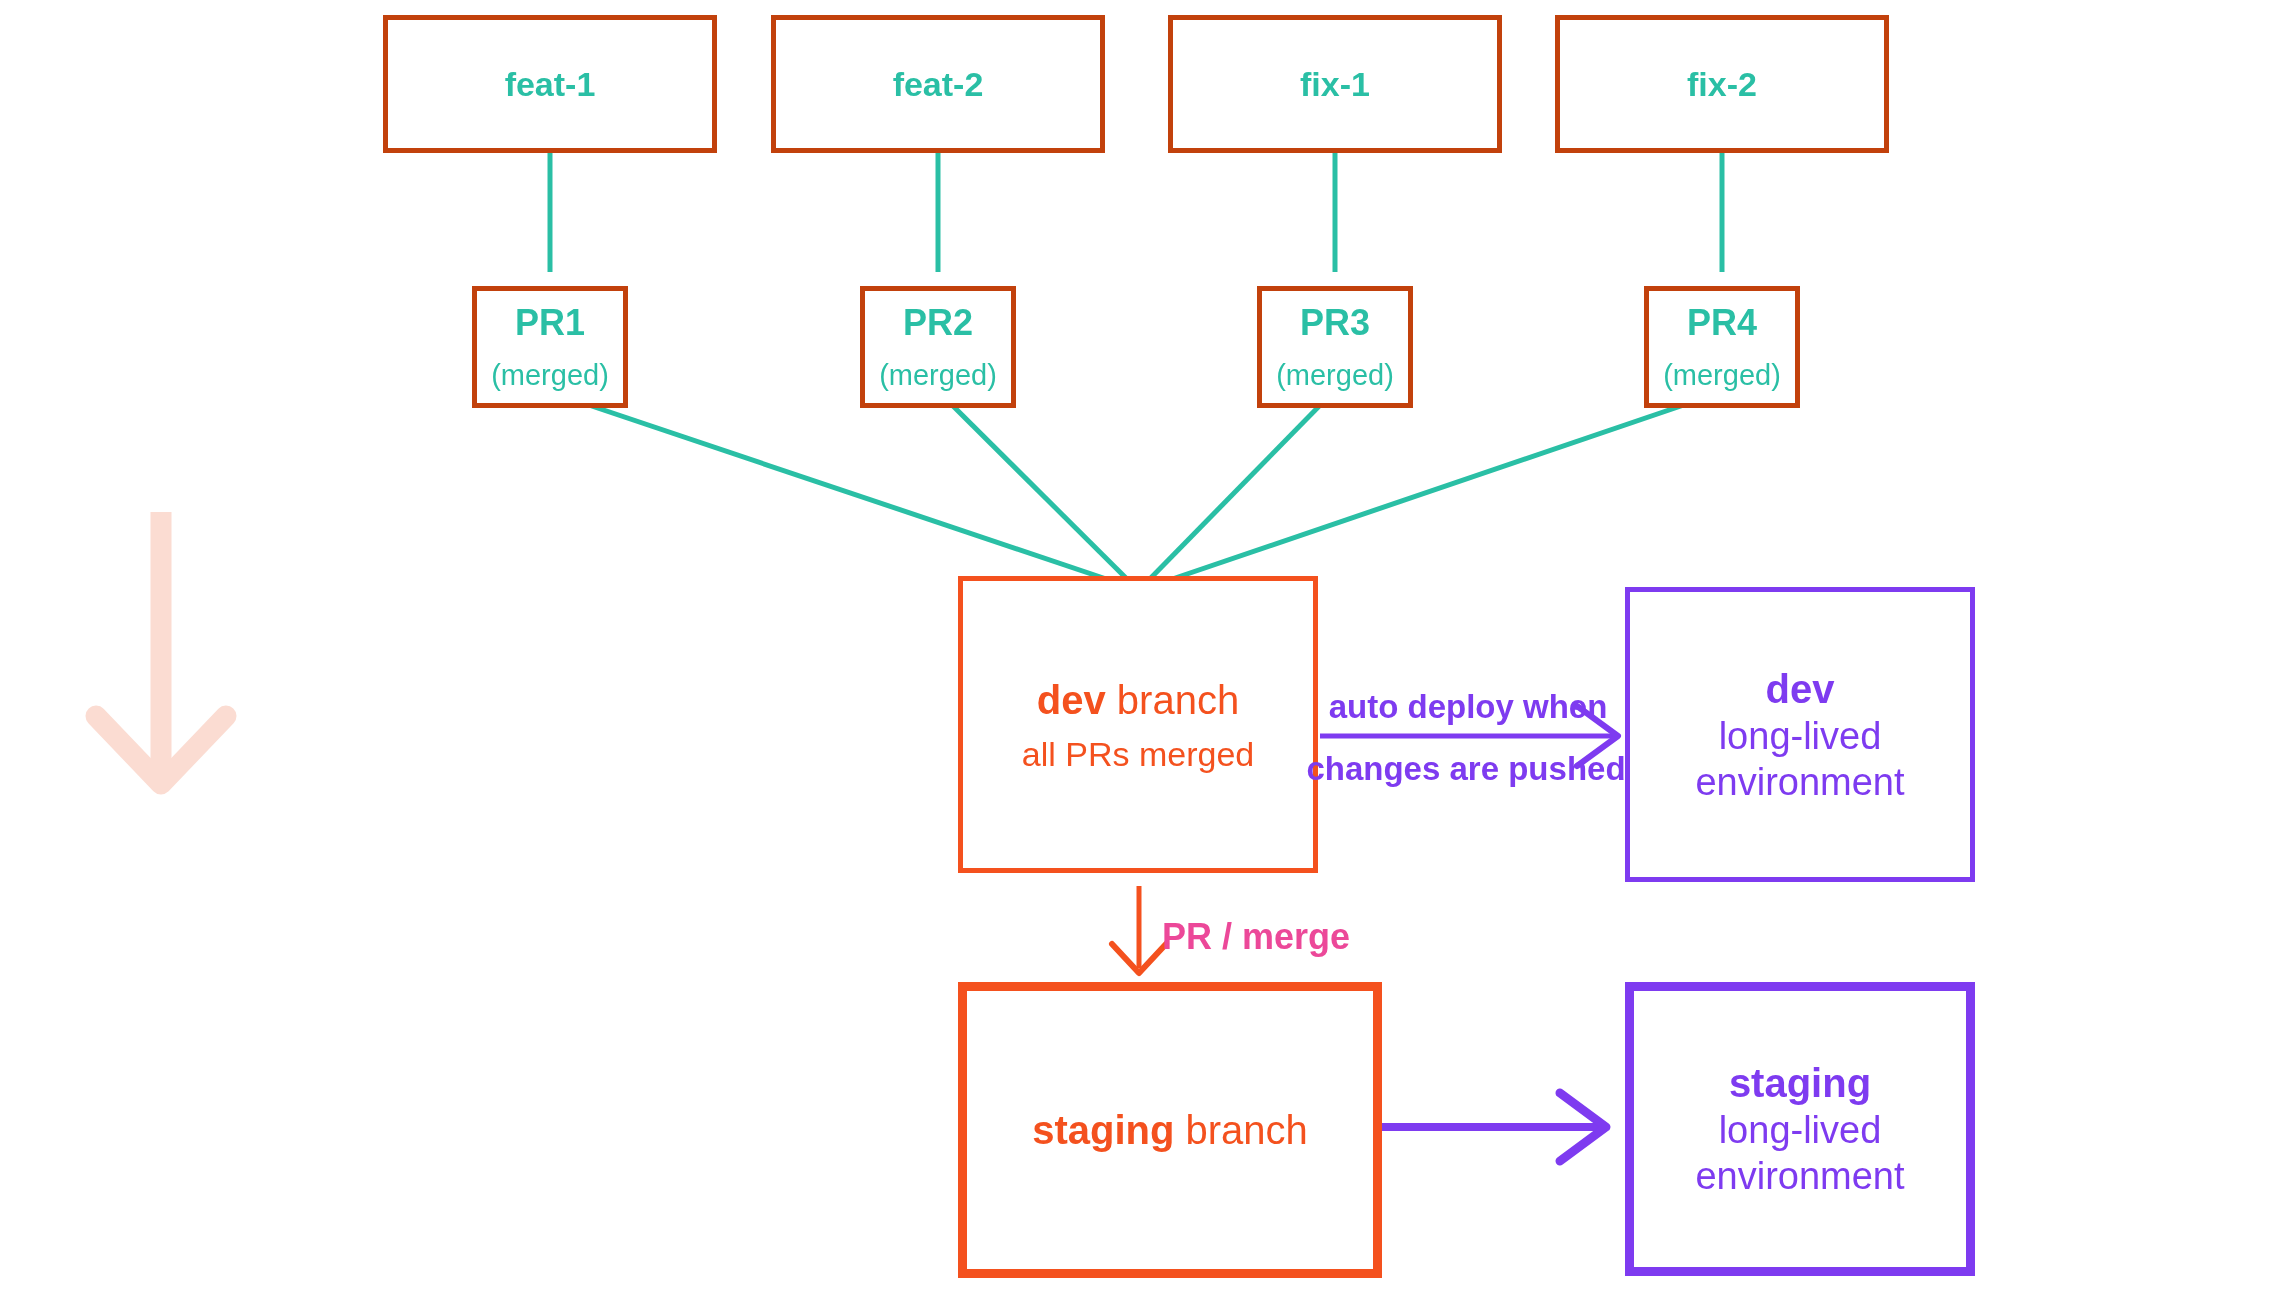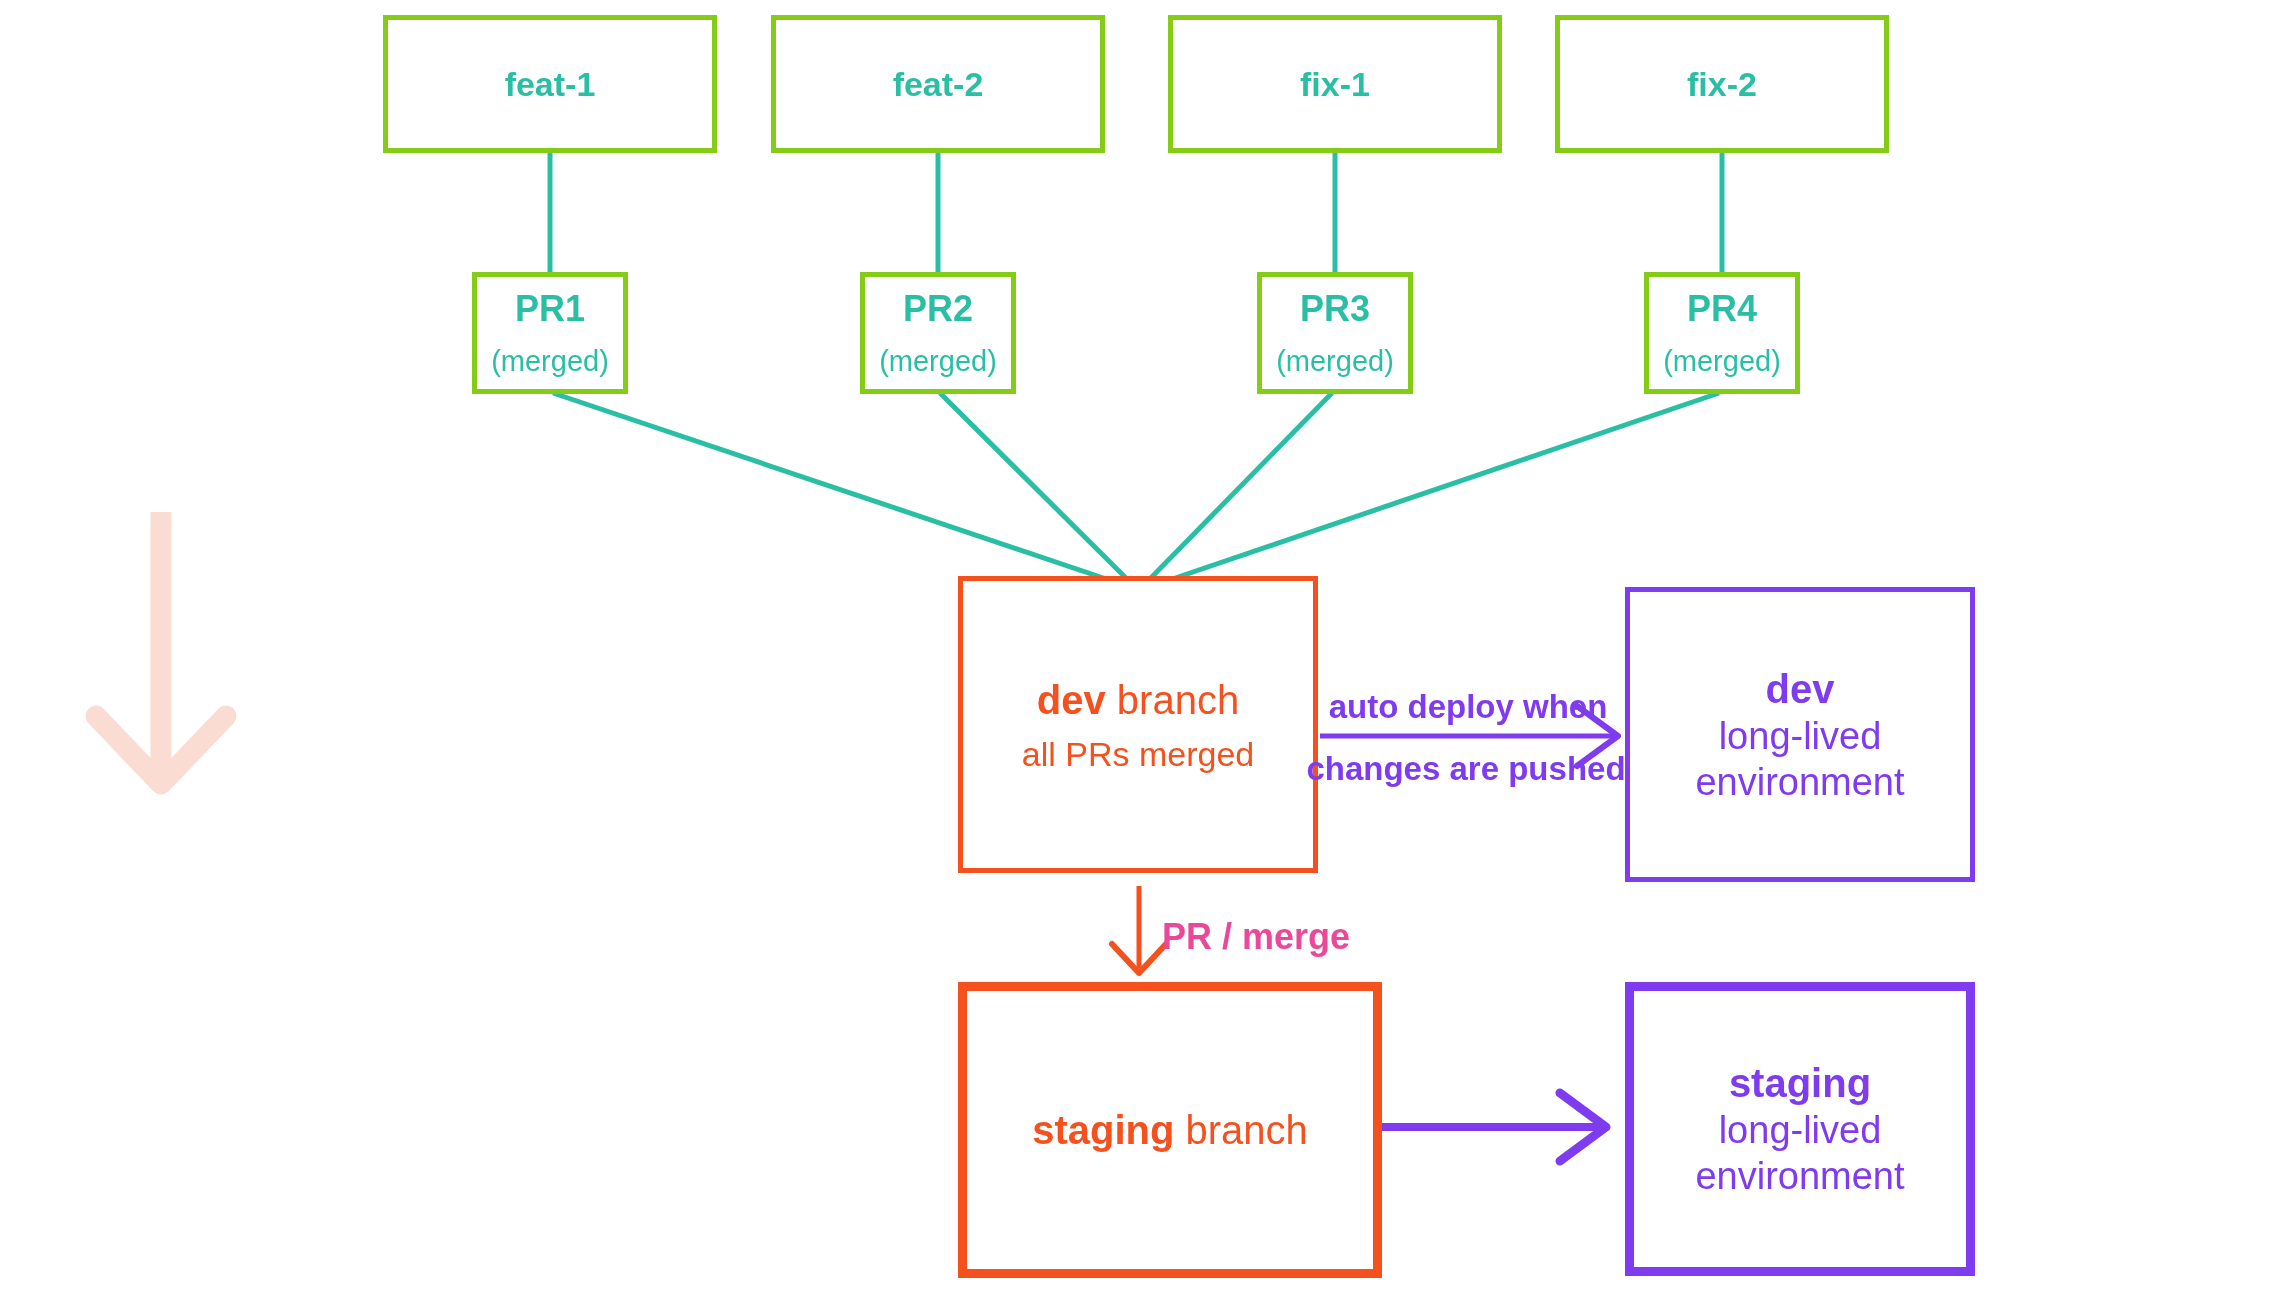--- a/index.html
+++ b/index.html
@@ -6,28 +6,28 @@
   body {
     width:2274px; height:1296px; position:relative; overflow:hidden;
     font-family:"Liberation Sans", sans-serif;
   }
   svg.connectors { position:absolute; left:0; top:0; z-index:1; }
   .box {
     position:absolute; box-sizing:border-box; background:#ffffff;
     display:flex; flex-direction:column; align-items:center; justify-content:center;
     text-align:center; z-index:2;
   }
-  .teal-box   { border:5px solid #84cc16; color:#2abfa5; }
+  .teal-box   { border:5px solid #c2410c; color:#2abfa5; }
   .orange-thin{ border:5px solid #f4511e; color:#f4511e; }
   .orange-thick{ border:9px solid #f4511e; color:#f4511e; }
   .purple-thin{ border:5px solid #7e3bf0; color:#7e3bf0; }
   .purple-thick{ border:9px solid #7e3bf0; color:#7e3bf0; }
 
   .feat  { top:15px; width:334px; height:138px; }
-  .prbox { top:272px; width:156px; height:122px; }
+  .prbox { top:286px; width:156px; height:122px; }
 
   .feat-label { font-size:34px; font-weight:700; }
   .pr-title   { font-size:36px; font-weight:700; line-height:40px; }
   .pr-status  { font-size:29px; font-weight:400; line-height:34px; margin-top:15px; }
 
   .branch-title { font-size:40px; font-weight:400; line-height:50px; }
   .branch-sub   { font-size:34px; font-weight:400; line-height:42px; margin-top:8px; }
   .b { font-weight:700; }
 
   .env-title { font-size:40px; font-weight:700; line-height:48px; }

